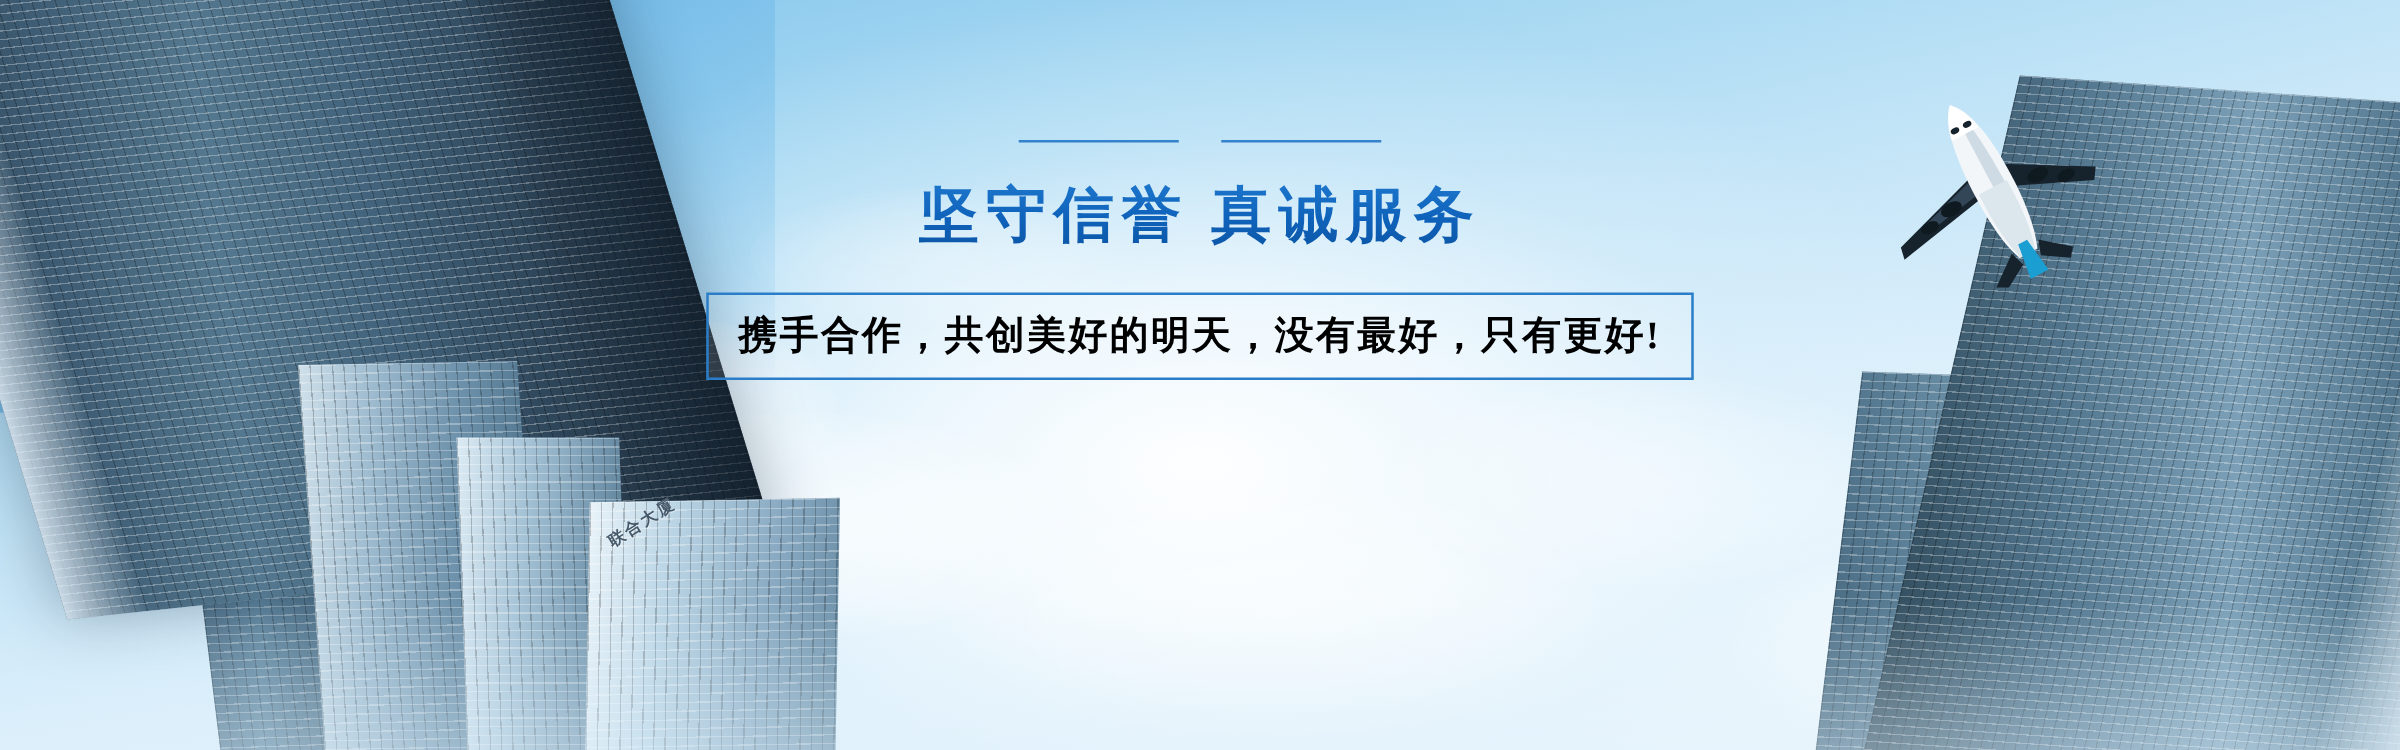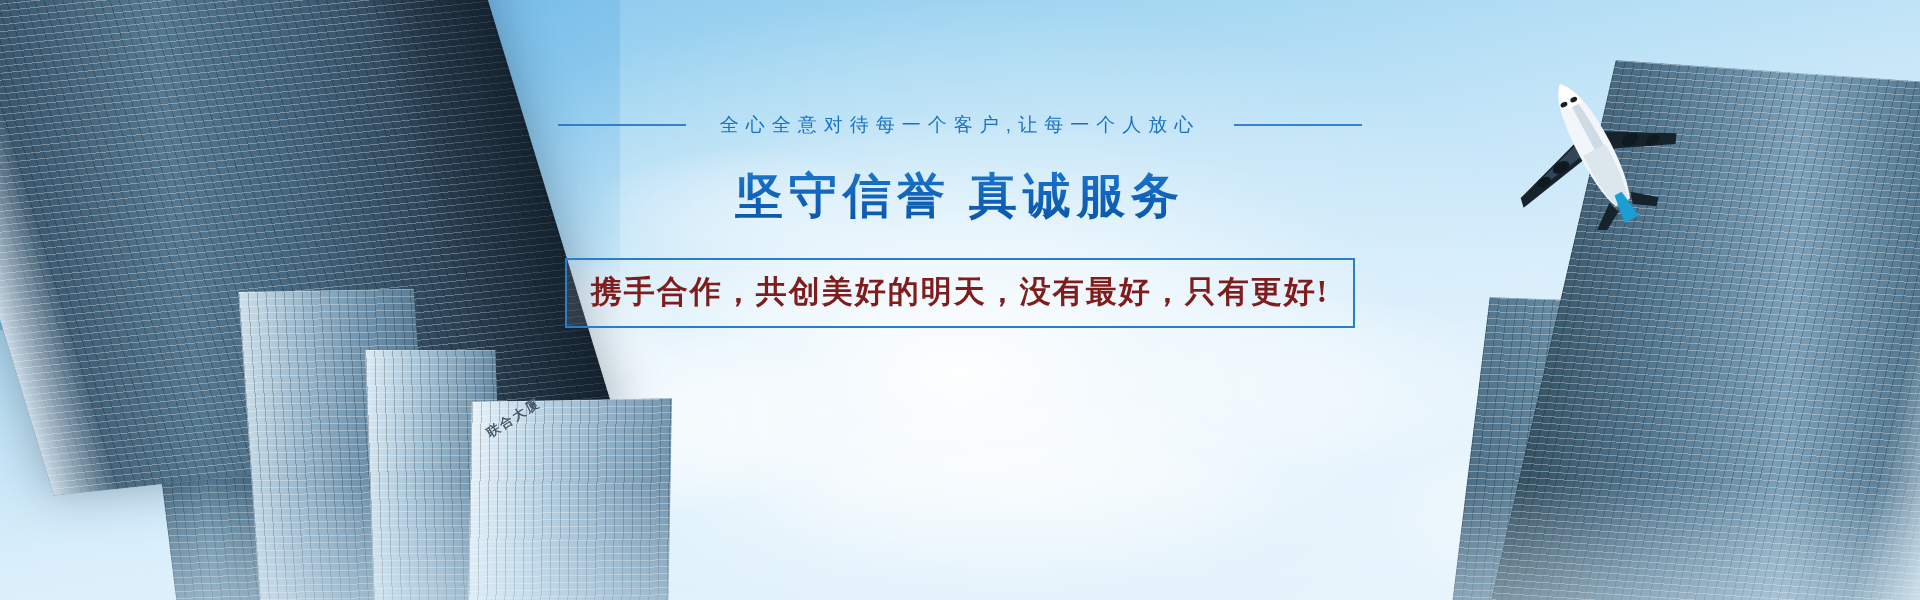--- a/index.html
+++ b/index.html
@@ -222,21 +222,21 @@
   .subtitle-box {
     margin-top: 30px;
     border: 2px solid #2a7dc8;
     padding: 11px 24px 13px;
     background: rgba(255,255,255,0.12);
   }
   .subtitle {
     font-family: "Liberation Serif", "DejaVu Serif", serif;
     font-size: 31px;
     font-weight: bold;
-    color: #7f1d1d;
+    color: #000000;
     letter-spacing: 2px;
     white-space: nowrap;
   }
 </style>
 </head>
 <body>
 
 <div id="banner">
 
   <div class="sky"></div>
@@ -315,21 +315,20 @@
       <path d="M128 150 L150 168 L144 175 L124 162 Z" fill="#16222c"></path>
 
       <path d="M112 146 L108 175 L124 175 L120 146 Z" fill="#1b9ed1"></path>
     </g>
   </svg>
 
   <div class="content">
 
     <div class="tagline-row">
       <div class="rule"></div>
-      <div class="tagline">全心全意对待每一个客户,让每一个人放心</div>
       <div class="rule"></div>
     </div>
 
     <div class="headline">坚守信誉  真诚服务</div>
 
     <div class="subtitle-box">
       <div class="subtitle">携手合作，共创美好的明天，没有最好，只有更好!</div>
     </div>
 
   </div>

